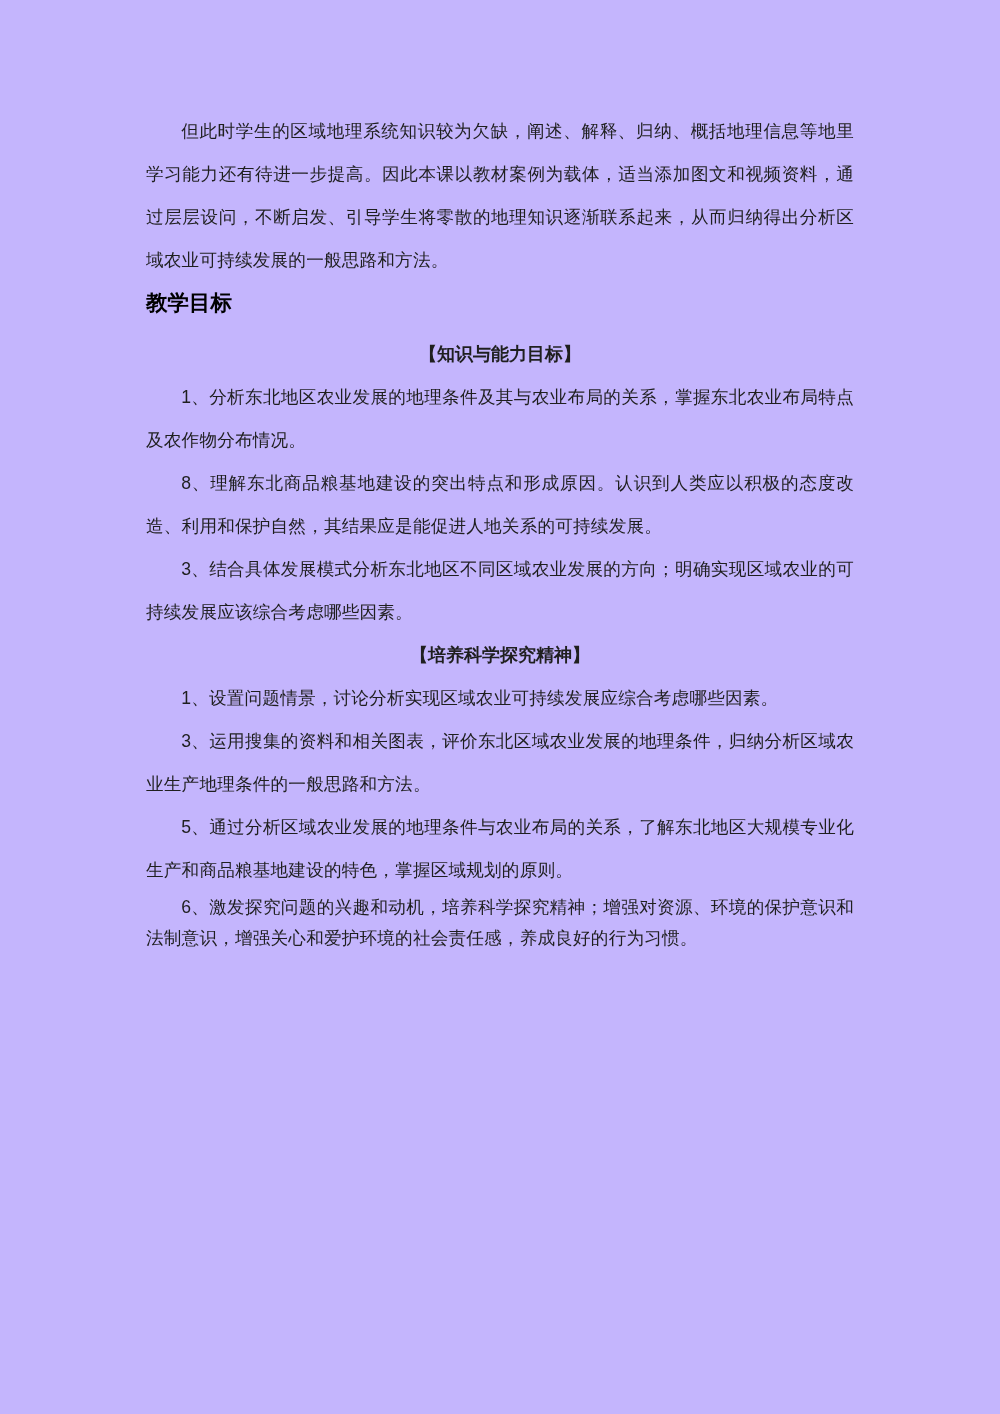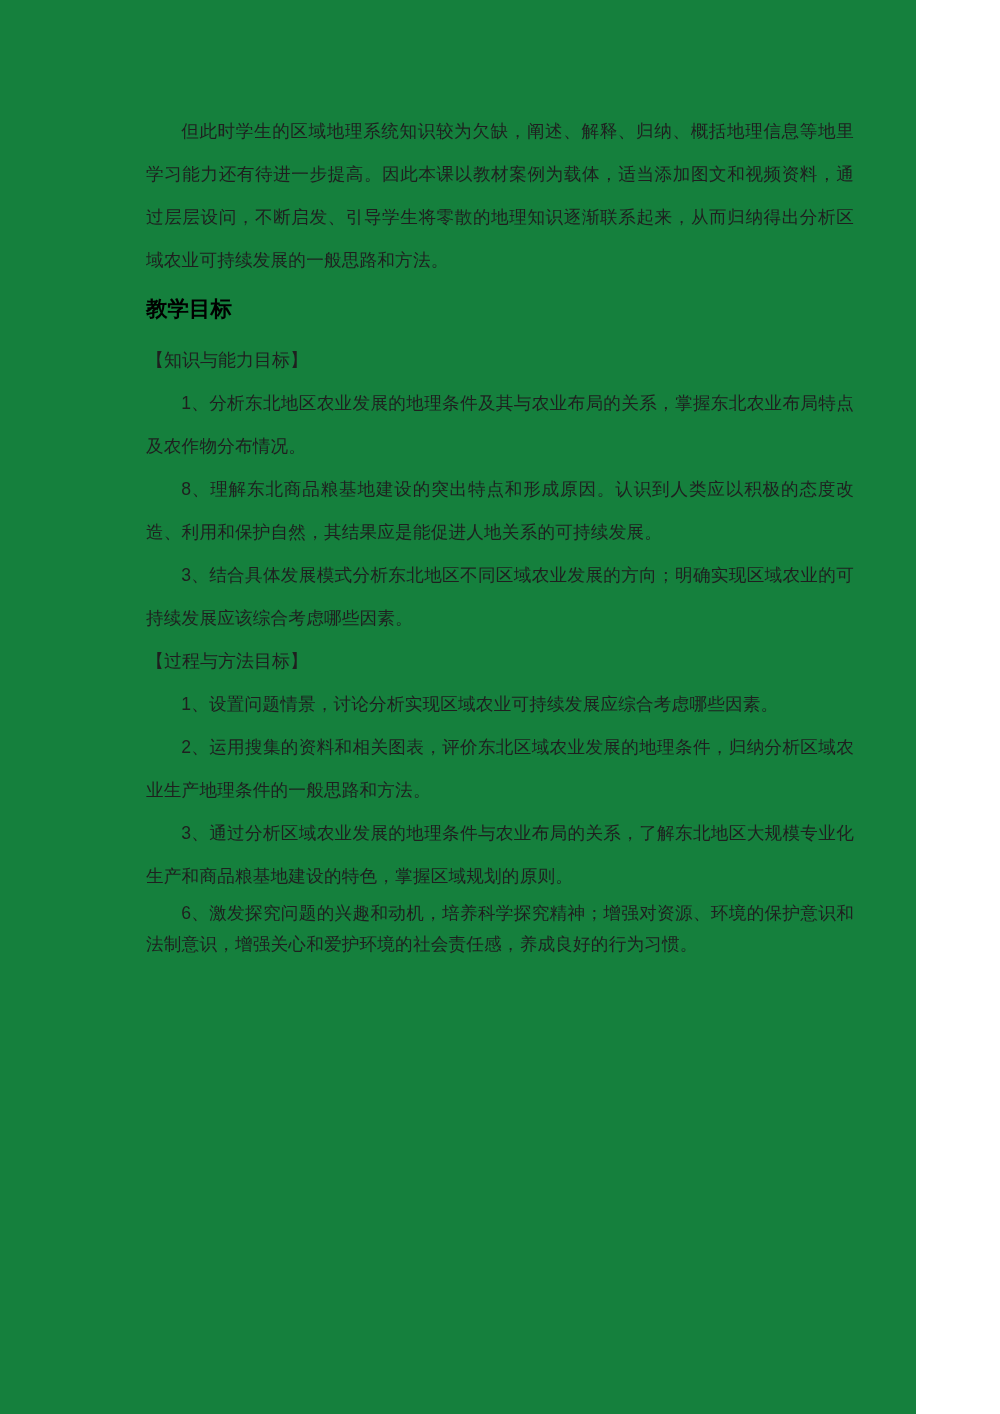--- a/index.html
+++ b/index.html
@@ -2,23 +2,23 @@
 <html><head>
 <meta charset="utf-8">
 <style>
   html, body {
     margin: 0;
     padding: 0;
     background: #ffffff;
   }
   .page {
     position: relative;
-    width: 916px;
+    width: 1000px;
     height: 1414px;
-    background: #15803d;
+    background: #c4b5fd;
     overflow: hidden;
     font-family: "Liberation Sans", "DejaVu Sans", sans-serif;
     color: #1a1a1a;
   }
   .content {
     position: absolute;
     left: 146px;
     top: 110px;
     width: 708px;
   }
@@ -28,33 +28,33 @@
     line-height: 43px;
     text-align: justify;
     text-justify: inter-character;
     color: #1f1f1f;
     letter-spacing: 0.2px;
   }
   .indent {
     text-indent: 2em;
   }
   .heading {
-    margin: 10px 0 13px 0;
+    margin: 4px 0 13px 0;
     font-size: 21.5px;
     line-height: 34px;
     font-weight: 700;
     color: #000000;
     text-align: left;
   }
   .subhead {
     margin: 0;
     font-size: 18px;
     line-height: 43px;
-    font-weight: 400;
-    text-align: left;
+    font-weight: 700;
+    text-align: center;
     color: #1f1f1f;
   }
   .tight {
     line-height: 31px;
   }
   .subhead-tight {
     line-height: 37px;
     margin-top: 4px;
   }
 </style>
@@ -66,21 +66,21 @@
 
     <p class="para indent">但此时学生的区域地理系统知识较为欠缺，阐述、解释、归纳、概括地理信息等地里学习能力还有待进一步提高。因此本课以教材案例为载体，适当添加图文和视频资料，通过层层设问，不断启发、引导学生将零散的地理知识逐渐联系起来，从而归纳得出分析区域农业可持续发展的一般思路和方法。</p>
 
     <h2 class="heading">教学目标</h2>
 
     <p class="subhead">【知识与能力目标】</p>
     <p class="para indent">1、分析东北地区农业发展的地理条件及其与农业布局的关系，掌握东北农业布局特点及农作物分布情况。</p>
     <p class="para indent">8、理解东北商品粮基地建设的突出特点和形成原因。认识到人类应以积极的态度改造、利用和保护自然，其结果应是能促进人地关系的可持续发展。</p>
     <p class="para indent">3、结合具体发展模式分析东北地区不同区域农业发展的方向；明确实现区域农业的可持续发展应该综合考虑哪些因素。</p>
 
-    <p class="subhead">【过程与方法目标】</p>
+    <p class="subhead">【培养科学探究精神】</p>
     <p class="para indent">1、设置问题情景，讨论分析实现区域农业可持续发展应综合考虑哪些因素。</p>
-    <p class="para indent">2、运用搜集的资料和相关图表，评价东北区域农业发展的地理条件，归纳分析区域农业生产地理条件的一般思路和方法。</p>
-    <p class="para indent">3、通过分析区域农业发展的地理条件与农业布局的关系，了解东北地区大规模专业化生产和商品粮基地建设的特色，掌握区域规划的原则。</p>
+    <p class="para indent">3、运用搜集的资料和相关图表，评价东北区域农业发展的地理条件，归纳分析区域农业生产地理条件的一般思路和方法。</p>
+    <p class="para indent">5、通过分析区域农业发展的地理条件与农业布局的关系，了解东北地区大规模专业化生产和商品粮基地建设的特色，掌握区域规划的原则。</p>
 
     <p class="para indent tight">6、激发探究问题的兴趣和动机，培养科学探究精神；增强对资源、环境的保护意识和法制意识，增强关心和爱护环境的社会责任感，养成良好的行为习惯。</p>
 
   </div>
 </div>
 
 </body></html>

